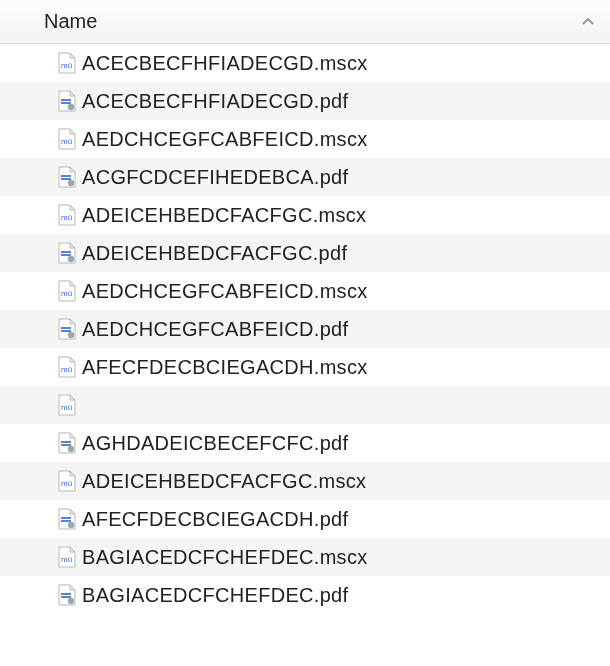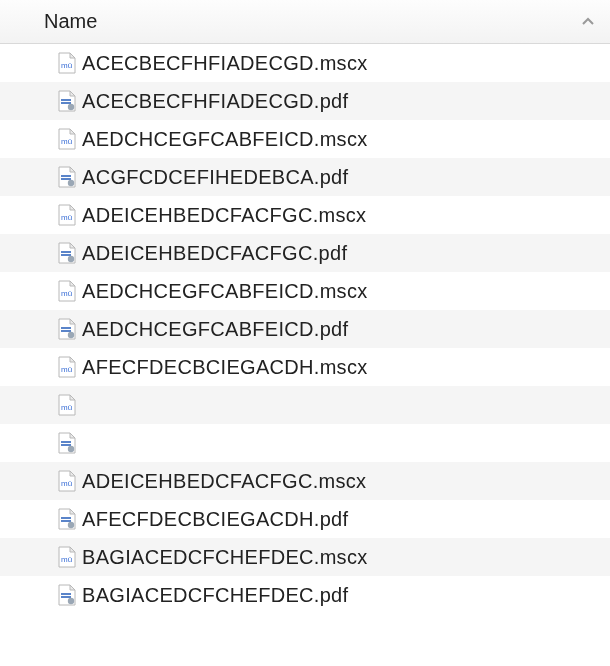--- a/index.html
+++ b/index.html
@@ -214,20 +214,21 @@
     <div class="row">
       <span class="icon">
   <svg class="page-svg" viewBox="0 0 18 22">
     <path class="page-outline" d="M1 1 H12 L17 6 V21 H1 Z"></path>
     <path class="fold" d="M12 1 L17 6 H12 Z"></path>
     <rect class="pdf-bar" x="3" y="9" width="10" height="2"></rect>
     <rect class="pdf-bar" x="3" y="12" width="10" height="2"></rect>
     <circle class="pdf-gear" cx="13" cy="17" r="3.2"></circle>
   </svg>
 </span>
+      <span class="file-name">AGHDADEICBECEFCFC.pdf</span>
     </div>
     <div class="row">
       <span class="icon">
   <svg class="page-svg" viewBox="0 0 18 22">
     <path class="page-outline" d="M1 1 H12 L17 6 V21 H1 Z"></path>
     <path class="fold" d="M12 1 L17 6 H12 Z"></path>
     <text x="3" y="16" class="mscx-text">mû</text>
   </svg>
 </span>
       <span class="file-name">ADEICEHBEDCFACFGC.mscx</span>

